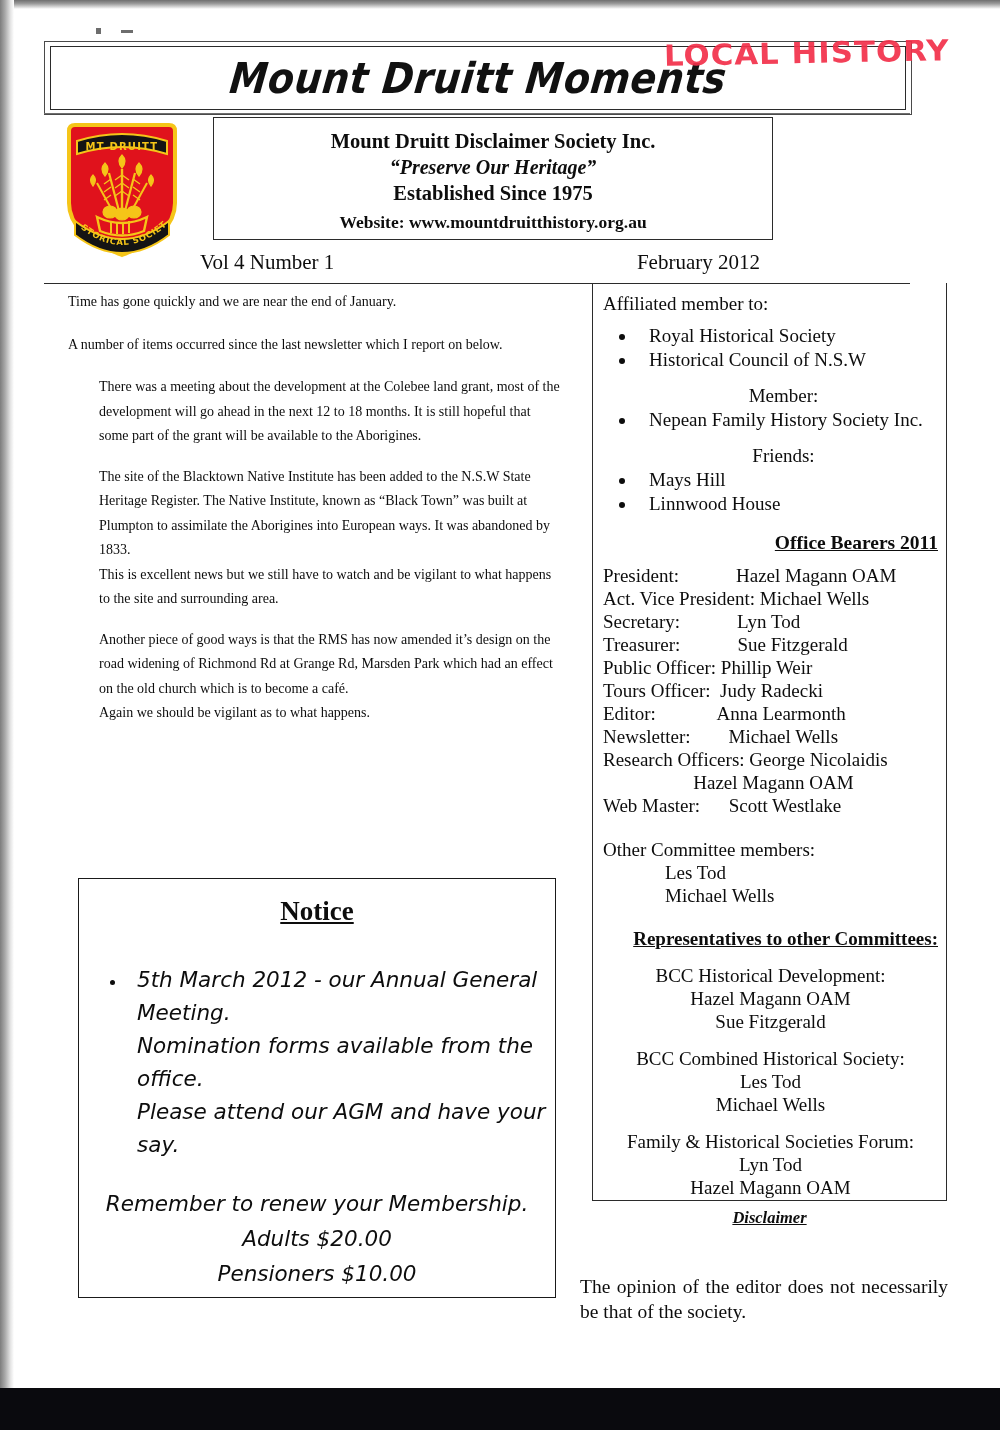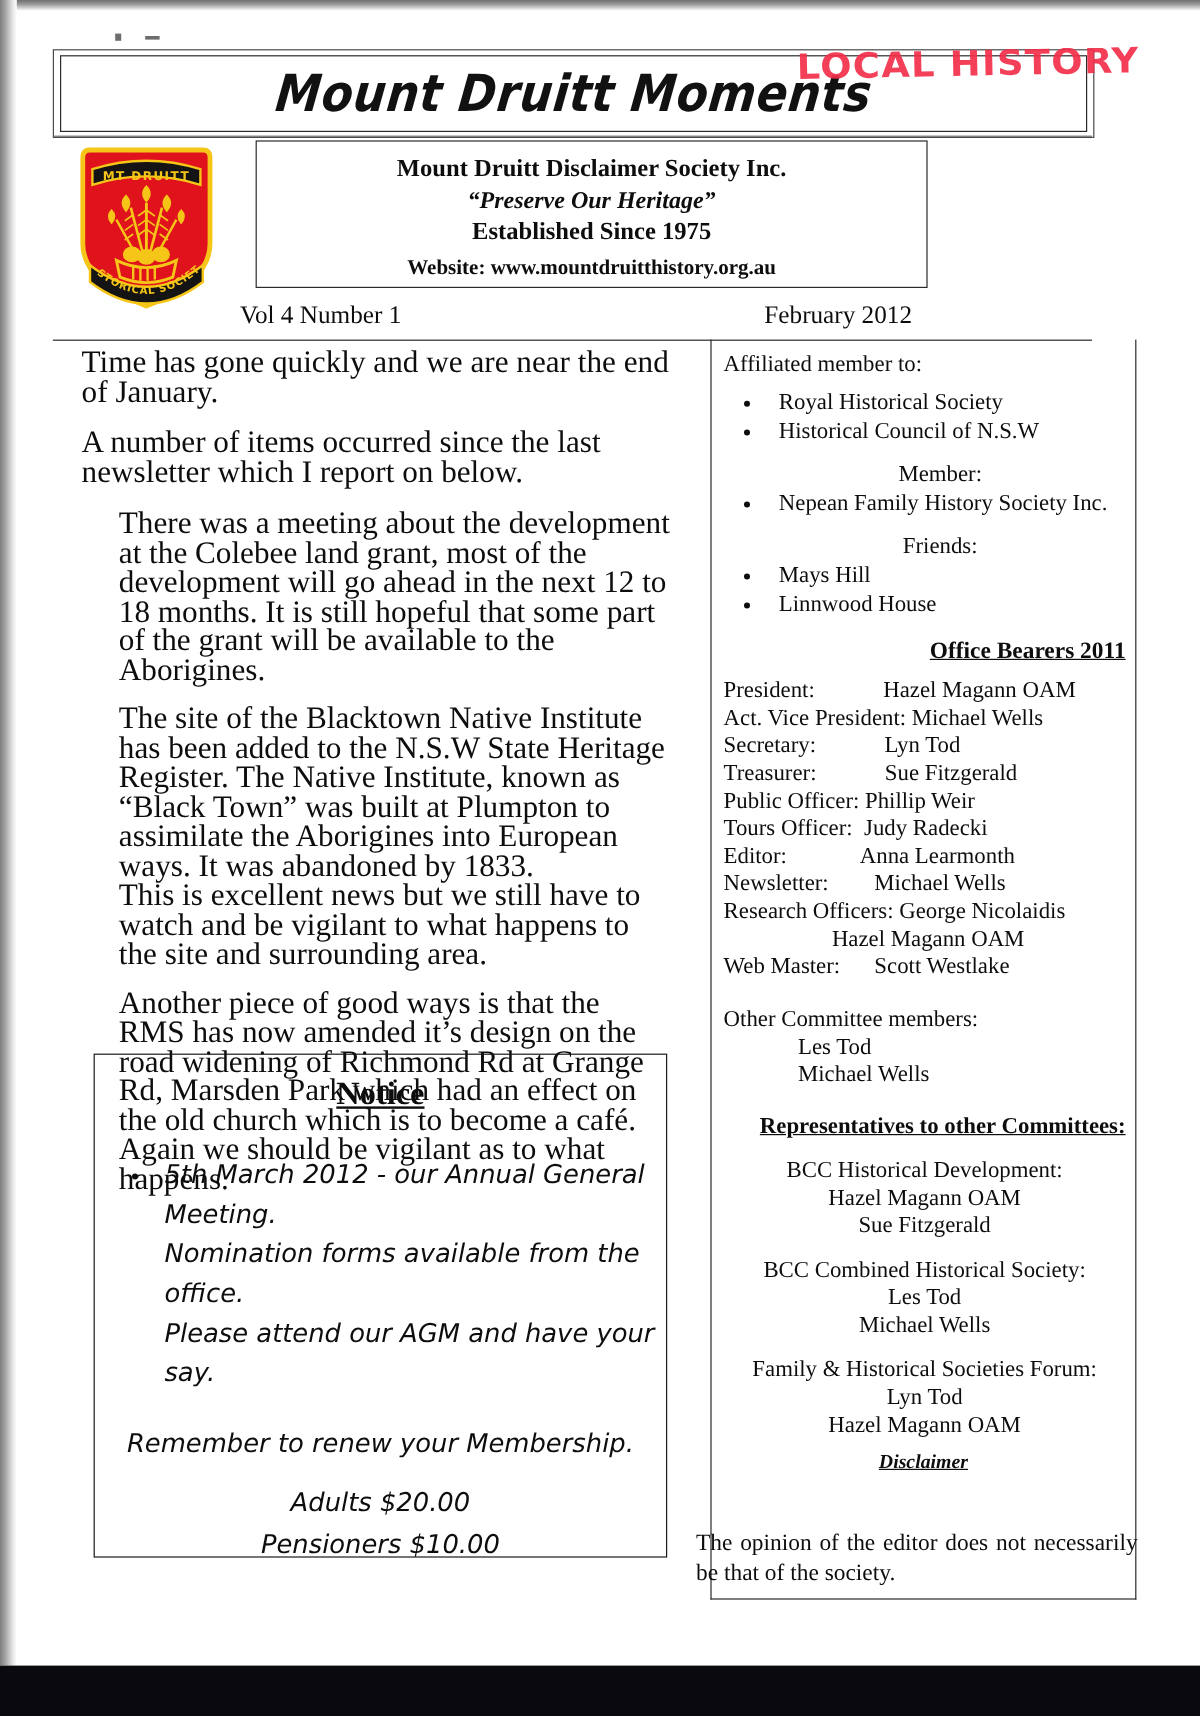--- a/index.html
+++ b/index.html
@@ -122,21 +122,21 @@
     left: 44px; top: 113px;
     width: 866px;
     border-top: 1.3px solid #6e6e6e;
   }
 
   
   .left-col {
     position: absolute;
     left: 68px; top: 290px;
     width: 492px;
-    font-size: 26px;
+    font-size: 14px;
     line-height: 24.5px;
   }
   .left-col p { margin: 0 0 18px 0; }
   .left-col p.indent { margin-left: 31px; margin-bottom: 16px; }
   .left-col p.tight { margin-bottom: 0; }
 
   
   .notice-box {
     position: absolute;
     left: 78px; top: 878px;
@@ -163,21 +163,21 @@
     list-style: disc;
   }
   .notice-list li { padding-left: 10px; }
   .notice-list li::marker { font-size: 17px; }
   .notice-tail { text-align: center; margin-top: 26px; }
 
   
   .sidebar {
     position: absolute;
     left: 592px; top: 283px;
-    width: 355px; height: 1050px;
+    width: 355px; height: 918px;
     border-left: 1.5px solid #2b2b2b;
     border-right: 1.5px solid #2b2b2b;
     border-bottom: 1.5px solid #2b2b2b;
     box-sizing: border-box;
     padding: 9px 8px 0 10px;
     font-size: 19px;
     line-height: 23px;
   }
   .sb-label { margin: 0 0 9px 0; }
   .sb-ul { margin: 0; padding-left: 34px; list-style: disc; }
@@ -300,21 +300,21 @@
   </div>
 
   <div class="notice-box">
     <div class="notice-title">Notice</div>
     <ul class="notice-list notice-font">
       <li style="white-space:pre-line;">5th March 2012 - our Annual General Meeting.
 Nomination forms available from the office.
 Please attend our AGM and have your say.</li>
     </ul>
     <div class="notice-font notice-tail">Remember to renew your Membership.</div>
-    <div class="notice-font notice-tail" style="margin-top:16px;">Adults $20.00</div>
+    <div class="notice-font notice-tail" style="margin-top:2px;">Adults $20.00</div>
     <div class="notice-font notice-tail" style="margin-top:2px;">Pensioners $10.00</div>
   </div>
 
   <div class="sidebar">
     <div class="sb-label">Affiliated member to:</div>
     <ul class="sb-ul">
       <li>Royal Historical Society</li>
       <li>Historical Council of N.S.W</li>
     </ul>
     <div class="sb-sub">Member:</div>

